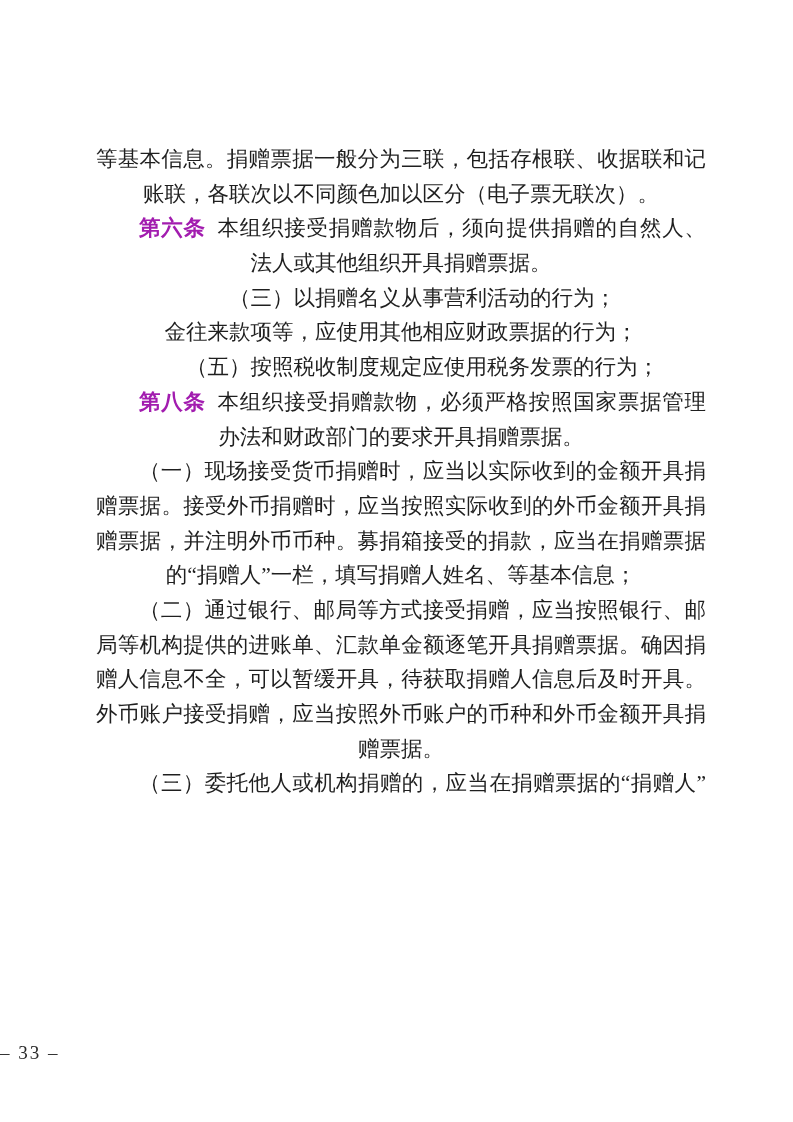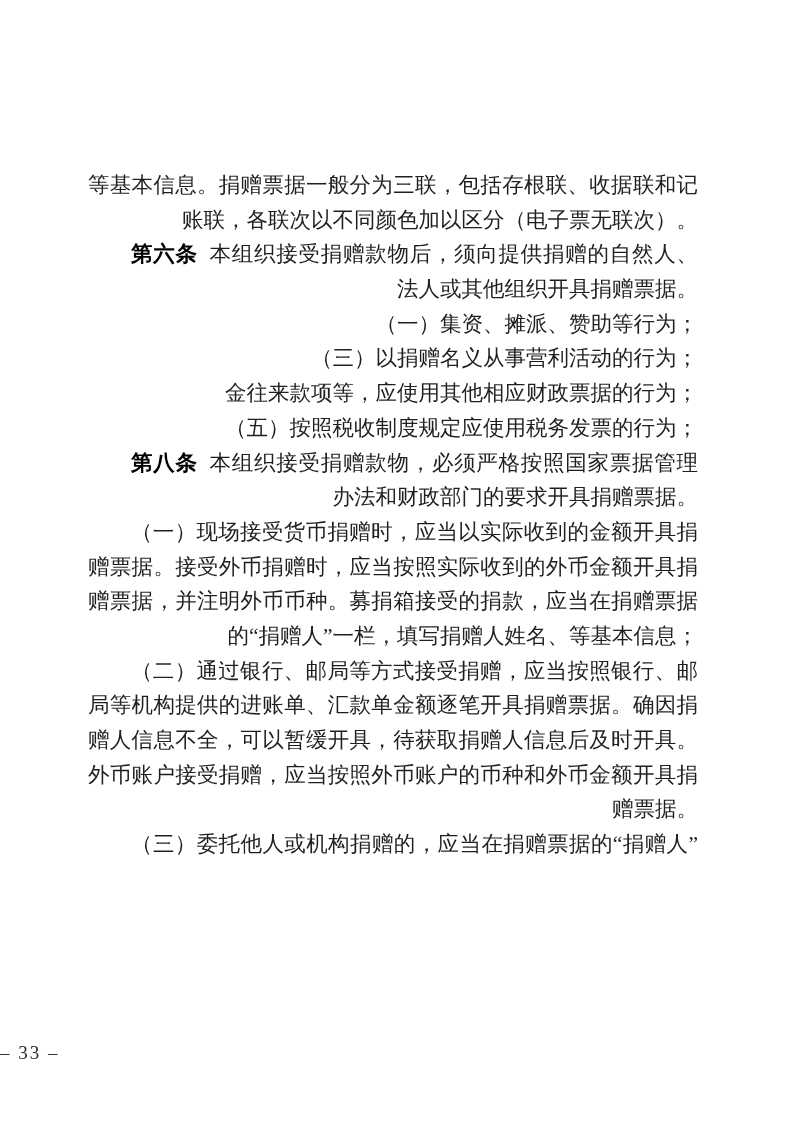--- a/index.html
+++ b/index.html
@@ -10,46 +10,45 @@
   .page {
     position: relative;
     width: 793px;
     height: 1122px;
     background: #ffffff;
     overflow: hidden;
     font-family: "Liberation Serif", "DejaVu Serif", serif;
   }
   .doc-body {
     position: absolute;
-    left: 88px;
+    left: 96px;
     top: 142px;
     width: 610px;
     color: #1f1f1f;
-    margin-top: 26px;
   }
   .line {
     font-size: 21.5px;
     line-height: 34.7px;
     height: 34.7px;
     white-space: nowrap;
-    text-align: right;
+    text-align: center;
   }
   .line.indent {
     text-indent: 2em;
   }
   .line.justify {
     white-space: normal;
     text-align: justify;
     text-align-last: justify;
     text-justify: inter-ideograph;
     text-justify: inter-character;
   }
   .article {
     font-weight: bold;
-    color: #000000;
+    color: #a21caf;
     margin-right: 0.55em;
   }
   .page-number {
     position: absolute;
     top: 1041px;
     left: 0;
     width: 100%;
     font-size: 19px;
     line-height: 24px;
     color: #2a2a2a;
@@ -58,21 +57,20 @@
 </style>
 </head>
 <body>
 
 <div class="page">
   <div class="doc-body">
       <div class="line justify"><span>等基本信息。捐赠票据一般分为三联，包括存根联、收据联和记</span></div>
       <div class="line"><span>账联，各联次以不同颜色加以区分（电子票无联次）。</span></div>
       <div class="line indent justify"><span class="article">第六条</span><span>本组织接受捐赠款物后，须向提供捐赠的自然人、</span></div>
       <div class="line"><span>法人或其他组织开具捐赠票据。</span></div>
-      <div class="line indent"><span>（一）集资、摊派、赞助等行为；</span></div>
       <div class="line indent"><span>（三）以捐赠名义从事营利活动的行为；</span></div>
       <div class="line"><span>金往来款项等，应使用其他相应财政票据的行为；</span></div>
       <div class="line indent"><span>（五）按照税收制度规定应使用税务发票的行为；</span></div>
       <div class="line indent justify"><span class="article">第八条</span><span>本组织接受捐赠款物，必须严格按照国家票据管理</span></div>
       <div class="line"><span>办法和财政部门的要求开具捐赠票据。</span></div>
       <div class="line indent justify"><span>（一）现场接受货币捐赠时，应当以实际收到的金额开具捐</span></div>
       <div class="line justify"><span>赠票据。接受外币捐赠时，应当按照实际收到的外币金额开具捐</span></div>
       <div class="line justify"><span>赠票据，并注明外币币种。募捐箱接受的捐款，应当在捐赠票据</span></div>
       <div class="line"><span>的“捐赠人”一栏，填写捐赠人姓名、等基本信息；</span></div>
       <div class="line indent justify"><span>（二）通过银行、邮局等方式接受捐赠，应当按照银行、邮</span></div>

